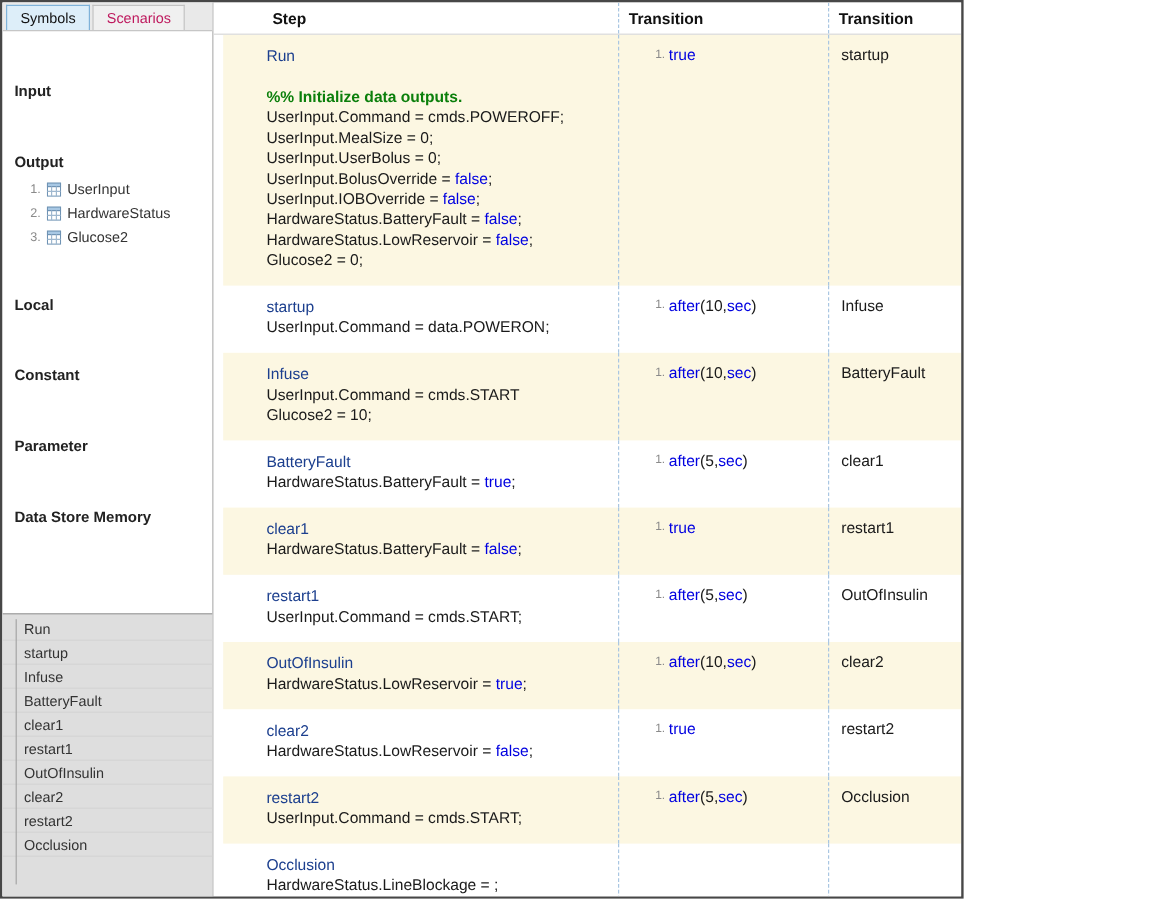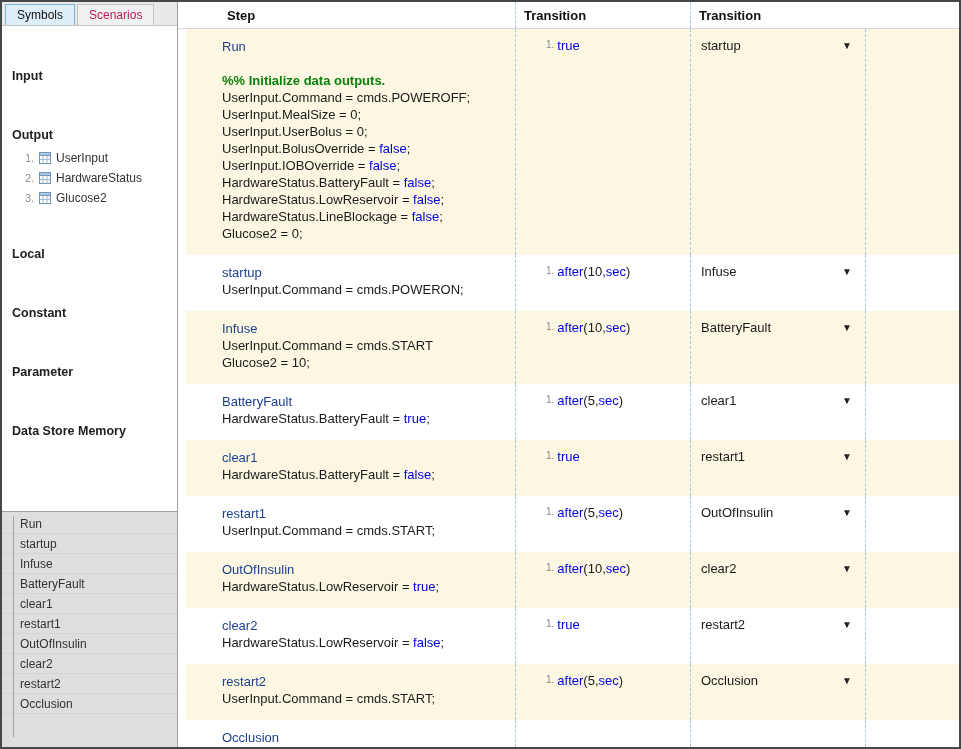--- a/index.html
+++ b/index.html
@@ -1,18 +1,18 @@
 <!DOCTYPE html>
 <html><head>
 <meta charset="utf-8">
 <style>
   * { margin:0; padding:0; box-sizing:border-box; }
   body { background:#ffffff; font-family:"Liberation Sans", sans-serif; }
 
-  .window { width:961px; height:749px; border:2px solid #474747; display:flex; background:#fff; overflow:hidden; }
+  .window { width:803px; height:749px; border:2px solid #474747; display:flex; background:#fff; overflow:hidden; }
 
   
   .sidebar { width:176px; min-width:176px; border-right:1px solid #9f9f9f; display:flex; flex-direction:column; background:#fff; }
 
   .tabbar { height:24px; background:#e9e9e9; display:flex; align-items:flex-end; padding-left:3px; border-bottom:1px solid #c6c6c6; gap:2px; }
   .tab { font-size:12px; padding:3px 11px; border:1px solid #c2c2c2; border-bottom:none; background:#f0f0f0; color:#be185d; }
   .tab.active { background:#ddeef9; border-color:#7fb2d9; color:#111; }
 
   .symbols { flex:1; overflow:hidden; padding-top:4px; }
   .section-label { font-size:12.5px; font-weight:700; color:#222; padding:7px 0 6px 10px;margin-top:32px; }
@@ -155,34 +155,33 @@
             <div class="step-name">Run</div>
             <div class="code-line">&nbsp;</div>
             <div class="code-line"><span class="tok-comment">%% Initialize data outputs.</span></div>
             <div class="code-line">UserInput.Command = cmds.POWEROFF;</div>
             <div class="code-line">UserInput.MealSize = 0;</div>
             <div class="code-line">UserInput.UserBolus = 0;</div>
             <div class="code-line">UserInput.BolusOverride = <span class="tok-kw">false</span>;</div>
             <div class="code-line">UserInput.IOBOverride = <span class="tok-kw">false</span>;</div>
             <div class="code-line">HardwareStatus.BatteryFault = <span class="tok-kw">false</span>;</div>
             <div class="code-line">HardwareStatus.LowReservoir = <span class="tok-kw">false</span>;</div>
-            <div class="code-line">HardwareStatus.LineBlockage = <span class="tok-kw">false</span>;</div>
             <div class="code-line">Glucose2 = 0;</div>
           </div>
           <div class="cell trans-cell sepL"><span class="ordinal">1.</span><span class="trans-text"><span class="tok-kw">true</span></span></div>
           <div class="cell next-cell sepL">
             <span class="next-label">startup</span>
             <span class="dropdown-arrow">▼</span>
           </div>
           <div class="cell desc-cell sepL"></div>
         </div>
         <div class="trow">
           <div class="cell step-cell">
             <div class="step-name">startup</div>
-            <div class="code-line">UserInput.Command = cmds.POWERON;</div>
+            <div class="code-line">UserInput.Command = data.POWERON;</div>
           </div>
           <div class="cell trans-cell sepL"><span class="ordinal">1.</span><span class="trans-text"><span class="tok-kw">after</span>(10,<span class="tok-kw">sec</span>)</span></div>
           <div class="cell next-cell sepL">
             <span class="next-label">Infuse</span>
             <span class="dropdown-arrow">▼</span>
           </div>
           <div class="cell desc-cell sepL"></div>
         </div>
         <div class="trow">
           <div class="cell step-cell">

